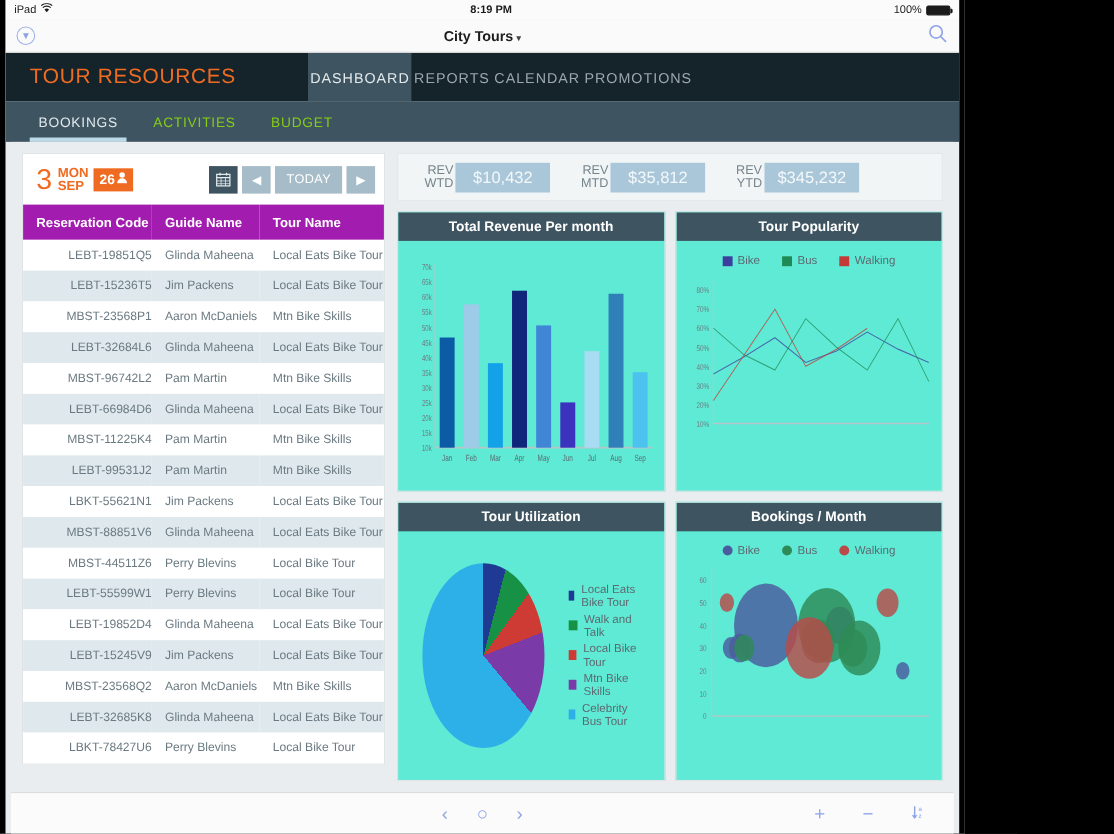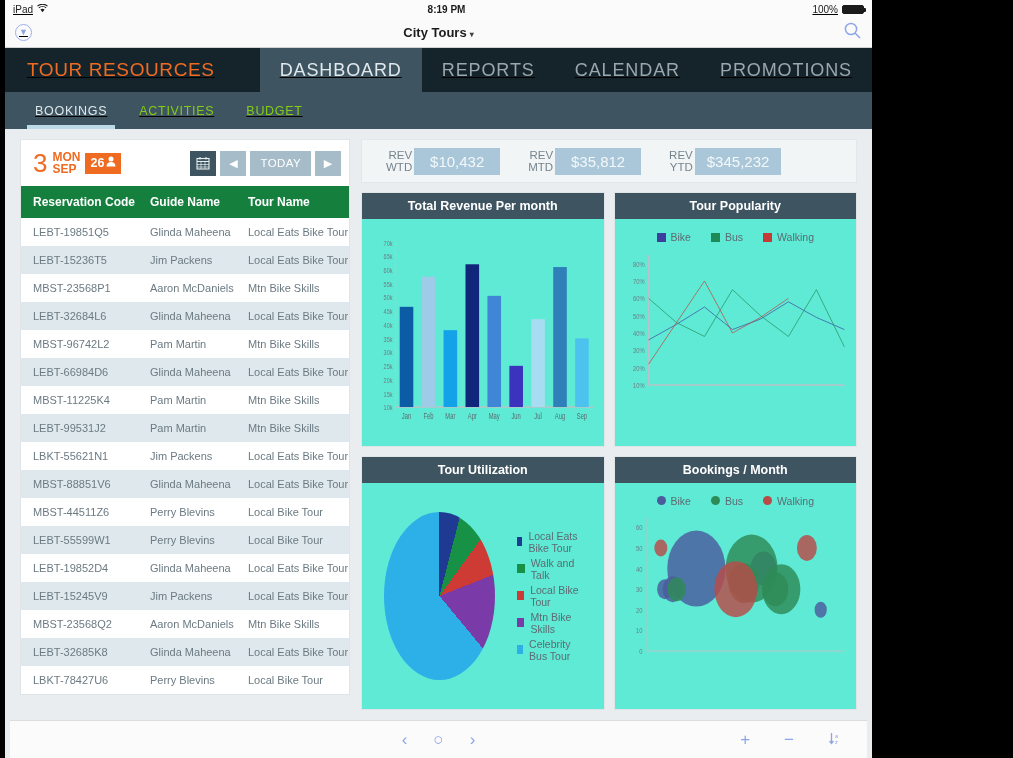--- a/index.html
+++ b/index.html
@@ -5,21 +5,21 @@
   * { box-sizing: border-box; margin: 0; padding: 0; }
   html, body {
     width: 1013px; height: 758px;
     background: #000;
     font-family: "Liberation Sans", sans-serif;
     overflow: hidden;
   }
   #screen {
     position: relative; width: 877px; height: 758px;
     background: #e9edef; overflow: hidden;
-    border-left: 5px solid #000; border-right: 5px solid #000; text-decoration: underline;
+    border-left: 5px solid #000; border-right: 5px solid #000;
   }
 
   
   .statusbar {
     height: 18px; background: #fbfbfb;
     display: flex; align-items: center; padding: 0 8px;
     font-size: 10px; color: #1a1a1a; position: relative;
   }
   .sb-left { display: flex; align-items: center; gap: 4px; }
   .sb-center {
@@ -60,22 +60,22 @@
   
   .appbar {
     height: 44px; background: #15242b; display: flex; align-items: stretch;
   }
   .app-brand {
     width: 275px; display: flex; align-items: center; padding-left: 22px;
     color: #f06b22; font-size: 19px; letter-spacing: .6px;
   }
   .app-tabs { display: flex; align-items: stretch; }
   .app-tab {
-    padding: 0 20px; display: flex; align-items: center;
-    color: #9aa7ad; font-size: 18px; letter-spacing: .9px;
+    padding: 0 2px; display: flex; align-items: center;
+    color: #9aa7ad; font-size: 13px; letter-spacing: .9px;
   }
   .app-tab.active { background: #3e5460; color: #e2e9ec; }
 
   
   .subbar {
     height: 37px; background: #3e5460;
     display: flex; align-items: stretch; padding-left: 14px;
   }
   .sub-tab {
     padding: 0 16px; display: flex; align-items: center; position: relative;
@@ -125,30 +125,30 @@
     width: 26px; height: 25px; background: #a6bcc8; color: #fff;
     display: flex; align-items: center; justify-content: center; font-size: 11px;
   }
   .today-btn {
     height: 25px; background: #a6bcc8; color: #fff; font-size: 11.5px;
     padding: 0 10px; display: flex; align-items: center; letter-spacing: .4px;
   }
 
   table.res-table { width: 100%; border-collapse: collapse; }
   table.res-table thead th {
-    background: #15803d; color: #fff; text-align: left;
+    background: #a21caf; color: #fff; text-align: left;
     font-size: 12px; font-weight: bold; padding: 9px 0 9px 12px;
   }
   table.res-table tbody td {
     font-size: 11px; color: #6b7a82; padding: 8px 0 8px 12px;
     border: none; white-space: nowrap;
   }
   table.res-table tbody tr:nth-child(even) { background: #dfe8ec; }
   table.res-table tbody tr:nth-child(odd) { background: #fff; }
-  .col-code { width: 117px; }
+  .col-code { width: 117px; text-align: right; }
   .col-guide { width: 98px; }
 
   
   .right-panel { flex: 1; display: flex; flex-direction: column; gap: 9px; }
   .kpi-strip {
     background: #f1f5f6; border: 1px solid #e2e7e9;
     height: 44px; display: flex; align-items: center; padding-left: 24px; gap: 28px;
   }
   .kpi { display: flex; align-items: center; gap: 2px; }
   .kpi-label {

